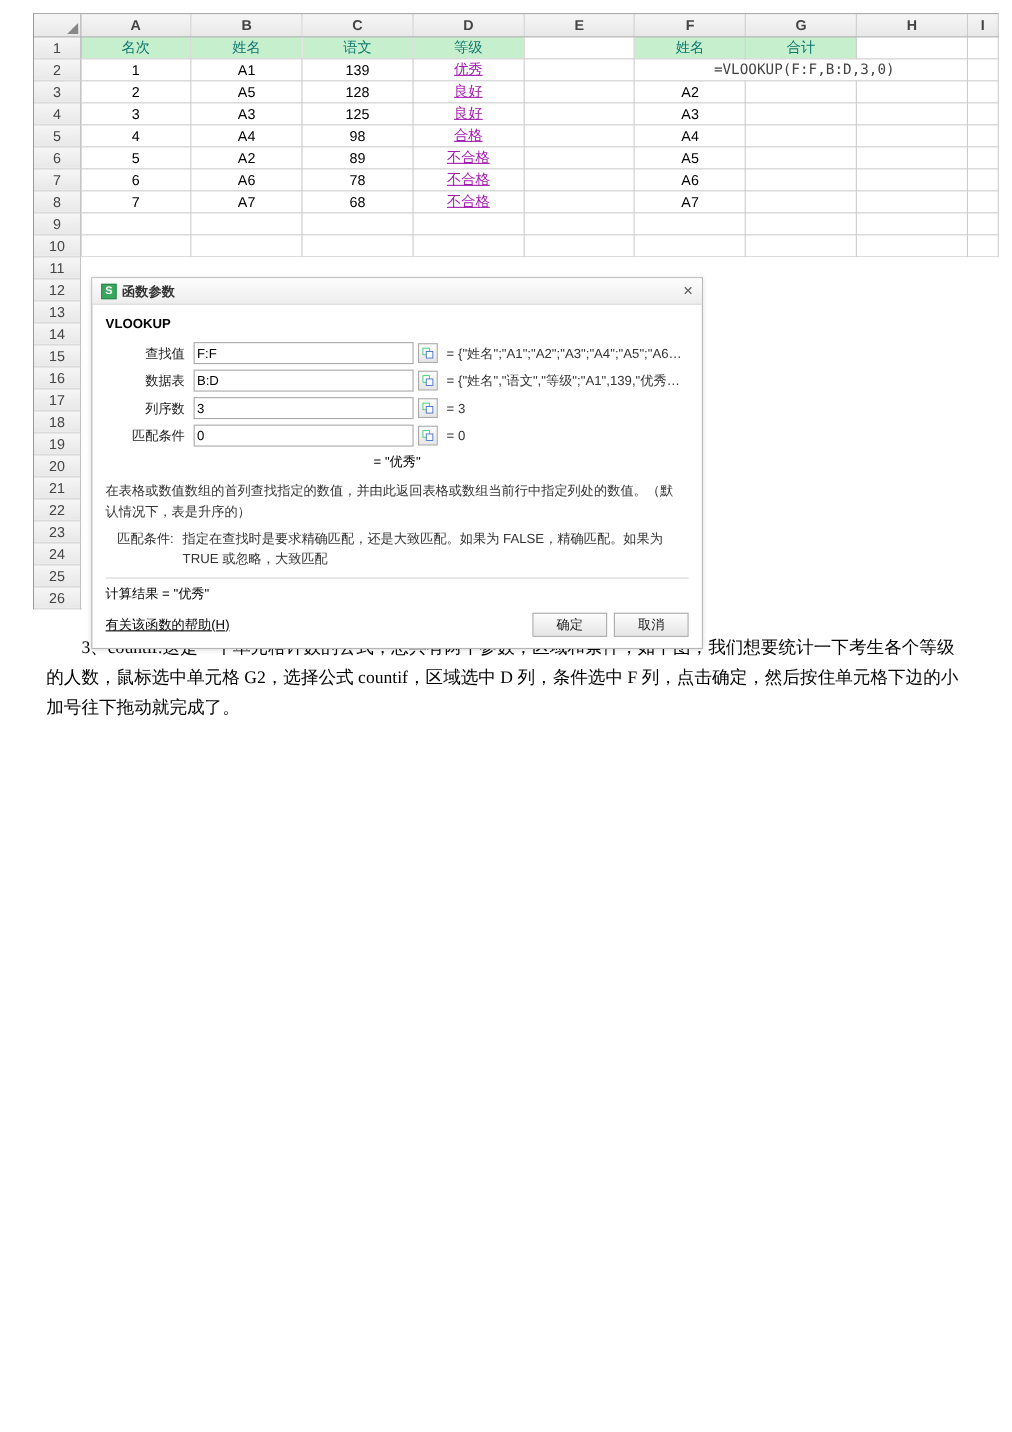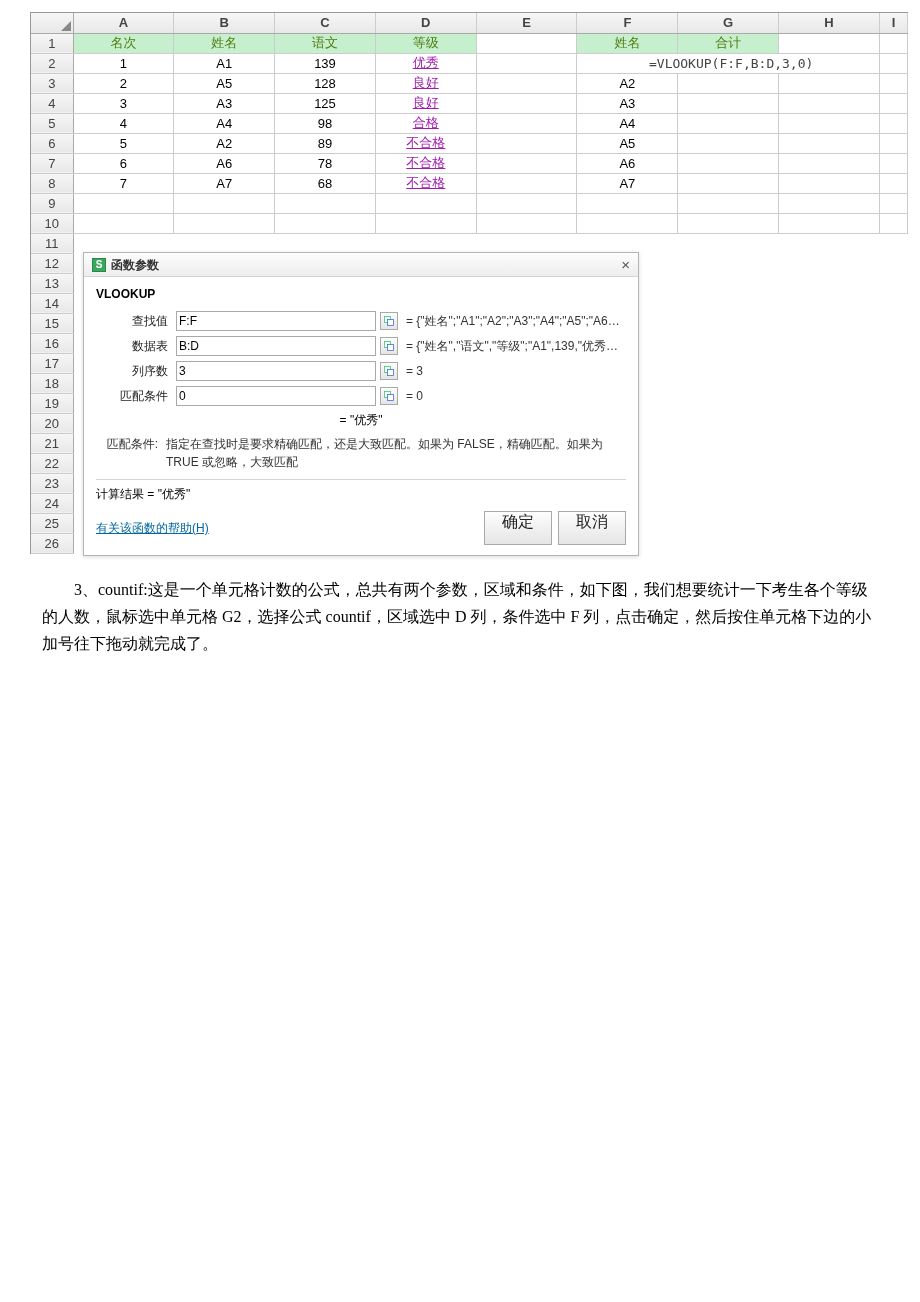--- a/index.html
+++ b/index.html
@@ -57,21 +57,21 @@
     .dataA { width: 72px; }
     .dataB { width: 72px; }
     .dataC { width: 72px; }
     .dataD { width: 72px; }
     .dataE { width: 72px; }
     .dataF { width: 72px; }
     .dataG { width: 72px; }
     .dataH { width: 72px; }
     .dataI { width: 20px; }
 
-    .greenfill { background:#c6efce !important; color:#4d7c0f; border-bottom-color:#9fd9ae; }
+    .greenfill { background:#c6efce !important; color:#0f766e; border-bottom-color:#9fd9ae; }
     .redb { color:#a21caf; text-decoration: underline; }
     .fmla { font-family: Consolas, monospace; text-align:left; padding-left:6px; color:#444; }
     .merged3 { text-align: center; }
 
     
     .dialog {
       position: absolute;
       left: 52px; top: 239px;
       width: 556px;
       border: 1px solid #b5b5b5;
@@ -110,26 +110,26 @@
     .refbtn svg { width:12px; height:12px; }
     .pres { margin-left:8px; color:#333; }
     .fn-desc { margin-top:8px; color:#333; line-height:1.6; padding-right:6px; }
     .fn-note { margin-top:6px; display:flex; color:#333; line-height:1.5; }
     .fn-note .nl { flex:0 0 70px; text-align:right; padding-right:8px; }
     .result-line { margin-top:8px; border-top:1px solid #d4d4d4; padding-top:6px; }
     .dlg-foot {
       display:flex; align-items:center; justify-content:space-between;
       padding: 0 12px 10px;
     }
-    .helplink { color:#0369a1; text-decoration: underline; font-size:12px; }
+    .helplink { color:#000000; text-decoration: underline; font-size:12px; }
     .btns { display:flex; gap:6px; }
     .btn {
-      width:68px; height:34px; border:1px solid #a9a9a9;
+      width:68px; height:22px; border:1px solid #a9a9a9;
       background: linear-gradient(#fdfdfd,#e5e5e5);
-      font-size:16px; color:#222; text-align:center; line-height:20px;
+      font-size:12px; color:#222; text-align:center; line-height:20px;
     }
     .ss-wrap { position: relative; }
     .watermark {
       position:absolute; left:128px; top:502px;
       font-size:38px; font-weight:bold; color:rgba(100,160,210,0.18);
       letter-spacing:1px;
       pointer-events:none;
     }
 
     .para {
@@ -395,20 +395,21 @@
           <span class="refbtn">
             <svg viewBox="0 0 16 16">
                 <rect x="2" y="2" width="8" height="8" fill="#fff" stroke="#2c6"></rect>
                 <rect x="6" y="6" width="8" height="8" fill="#fff" stroke="#36c"></rect>
               </svg>
           </span>
           <div class="pres">= 0</div>
         </div>
 
         <div style="text-align:center;margin-top:6px">= "优秀"</div>
+        <div class="fn-desc">在表格或数值数组的首列查找指定的数值，并由此返回表格或数组当前行中指定列处的数值。（默认情况下，表是升序的）</div>
         <div class="fn-note">
           <div class="nl">匹配条件:</div>
           <div>指定在查找时是要求精确匹配，还是大致匹配。如果为 FALSE，精确匹配。如果为 TRUE 或忽略，大致匹配</div>
         </div>
         <div class="result-line">计算结果 = "优秀"</div>
       </div>
       <div class="dlg-foot">
         <a class="helplink">有关该函数的帮助(H)</a>
         <div class="btns">
           <div class="btn">确定</div>

